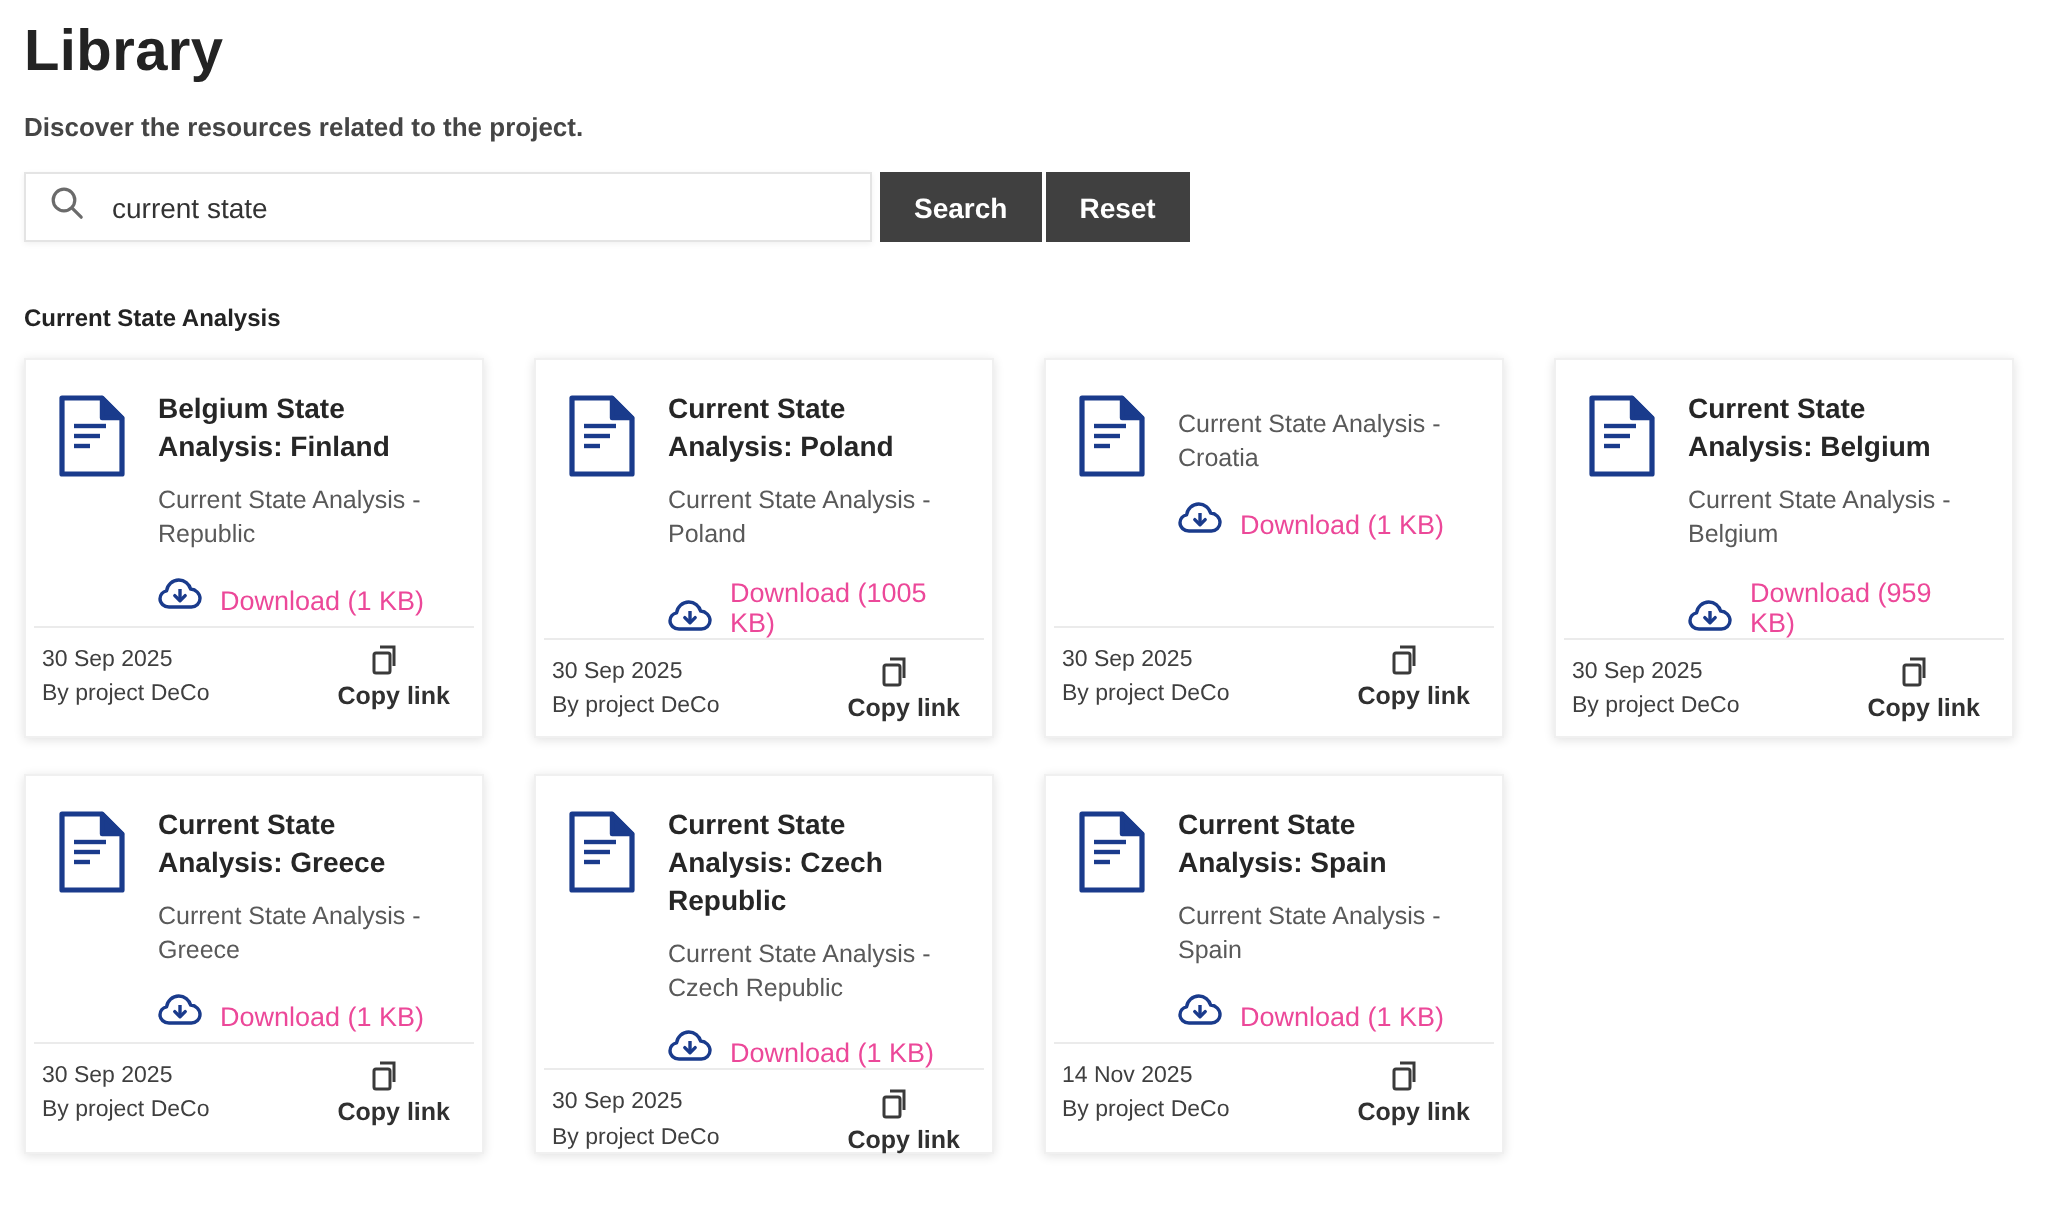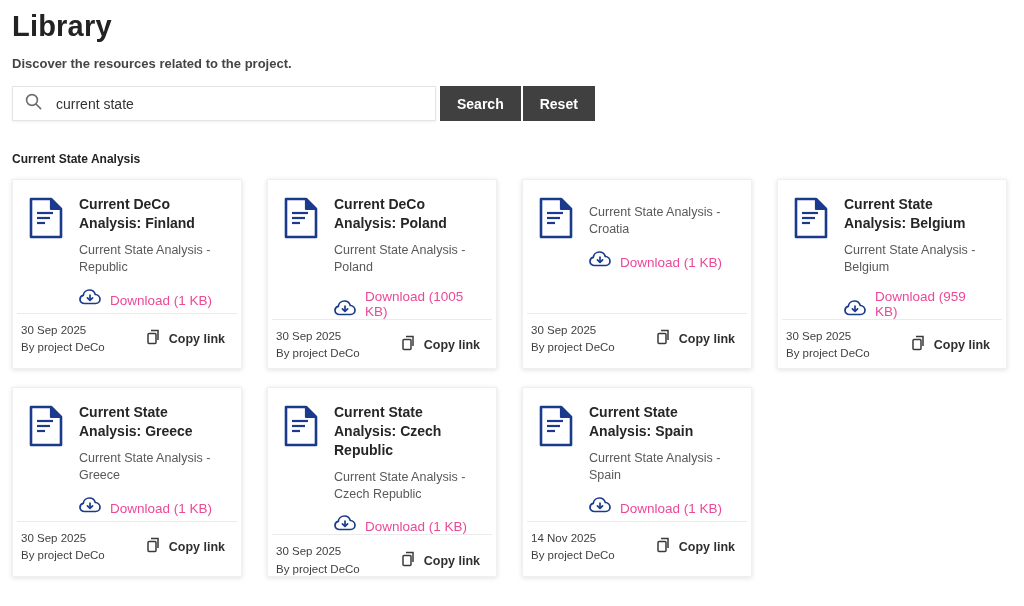--- a/index.html
+++ b/index.html
@@ -81,21 +81,21 @@
     margin-top: auto;
     border-top: 1px solid #ebebeb;
     margin-left: -12px; margin-right: -12px;
     padding: 8px 12px 2px 4px;
     display: flex; align-items: center; justify-content: space-between;
   }
   .footer-meta { font-size: 11.5px; color: #3f3f3f; line-height: 1.5; }
   .copy-link {
     display: flex; align-items: center; border: none; background: transparent;
     cursor: pointer; font-family: "Liberation Sans", sans-serif;
-    font-size: 12.5px; font-weight: 700; color: #303030; padding: 0;
+    font-size: 12.5px; font-weight: 700; color: #303030; padding: 0; flex-direction: column;
   }
   .copy-link svg { margin-right: 8px; }
 </style>
 </head>
 <body>
 
 <div class="page">
 
   <h1 class="page-title">Library</h1>
   <div class="page-subtitle">Discover the resources related to the project.</div>
@@ -122,21 +122,21 @@
       <div class="doc-icon-wrap">
         <svg width="34" height="42" viewBox="0 0 34 42" fill="none">
           <path d="M2 2 H22 L32 12 V40 H2 Z" fill="#ffffff" stroke="#1a3b8c" stroke-width="2.6" stroke-linejoin="round"></path>
           <path d="M22 2 L32 12 H22 Z" fill="#1a3b8c" stroke="#1a3b8c" stroke-width="2.2" stroke-linejoin="round"></path>
           <line x1="8" y1="16" x2="24" y2="16" stroke="#1a3b8c" stroke-width="2.2"></line>
           <line x1="8" y1="21" x2="21" y2="21" stroke="#1a3b8c" stroke-width="2.2"></line>
           <line x1="8" y1="26" x2="16" y2="26" stroke="#1a3b8c" stroke-width="2.2"></line>
         </svg>
       </div>
       <div class="card-col">
-        <div class="card-title">Current DeCo Analysis: Finland</div>
+        <div class="card-title">Belgium State Analysis: Finland</div>
         <div class="card-subtitle">Current State Analysis - Republic</div>
         <a class="download-link">
           <span>
             <svg width="22" height="16" viewBox="0 0 22 16" fill="none">
               <path d="M5.5 14.5 C3 14.5 1 12.7 1 10.4 C1 8.4 2.4 6.8 4.3 6.4 C4.6 3.4 7.2 1 10.4 1 C13.2 1 15.6 2.9 16.3 5.5 C19 5.7 21 7.8 21 10.3 C21 12.6 19.1 14.5 16.7 14.5 Z" stroke="#1a3b8c" stroke-width="1.7" stroke-linejoin="round"></path>
               <line x1="11" y1="5.5" x2="11" y2="11" stroke="#1a3b8c" stroke-width="1.7"></line>
               <path d="M8.4 8.8 L11 11.4 L13.6 8.8" stroke="#1a3b8c" stroke-width="1.7" fill="none" stroke-linecap="round" stroke-linejoin="round"></path>
             </svg>
           </span>
           <span>Download (1 KB)</span>
@@ -165,21 +165,21 @@
       <div class="doc-icon-wrap">
         <svg width="34" height="42" viewBox="0 0 34 42" fill="none">
           <path d="M2 2 H22 L32 12 V40 H2 Z" fill="#ffffff" stroke="#1a3b8c" stroke-width="2.6" stroke-linejoin="round"></path>
           <path d="M22 2 L32 12 H22 Z" fill="#1a3b8c" stroke="#1a3b8c" stroke-width="2.2" stroke-linejoin="round"></path>
           <line x1="8" y1="16" x2="24" y2="16" stroke="#1a3b8c" stroke-width="2.2"></line>
           <line x1="8" y1="21" x2="21" y2="21" stroke="#1a3b8c" stroke-width="2.2"></line>
           <line x1="8" y1="26" x2="16" y2="26" stroke="#1a3b8c" stroke-width="2.2"></line>
         </svg>
       </div>
       <div class="card-col">
-        <div class="card-title">Current DeCo Analysis: Poland</div>
+        <div class="card-title">Current State Analysis: Poland</div>
         <div class="card-subtitle">Current State Analysis - Poland</div>
         <a class="download-link">
           <span>
             <svg width="22" height="16" viewBox="0 0 22 16" fill="none">
               <path d="M5.5 14.5 C3 14.5 1 12.7 1 10.4 C1 8.4 2.4 6.8 4.3 6.4 C4.6 3.4 7.2 1 10.4 1 C13.2 1 15.6 2.9 16.3 5.5 C19 5.7 21 7.8 21 10.3 C21 12.6 19.1 14.5 16.7 14.5 Z" stroke="#1a3b8c" stroke-width="1.7" stroke-linejoin="round"></path>
               <line x1="11" y1="5.5" x2="11" y2="11" stroke="#1a3b8c" stroke-width="1.7"></line>
               <path d="M8.4 8.8 L11 11.4 L13.6 8.8" stroke="#1a3b8c" stroke-width="1.7" fill="none" stroke-linecap="round" stroke-linejoin="round"></path>
             </svg>
           </span>
           <span>Download (1005 KB)</span>

